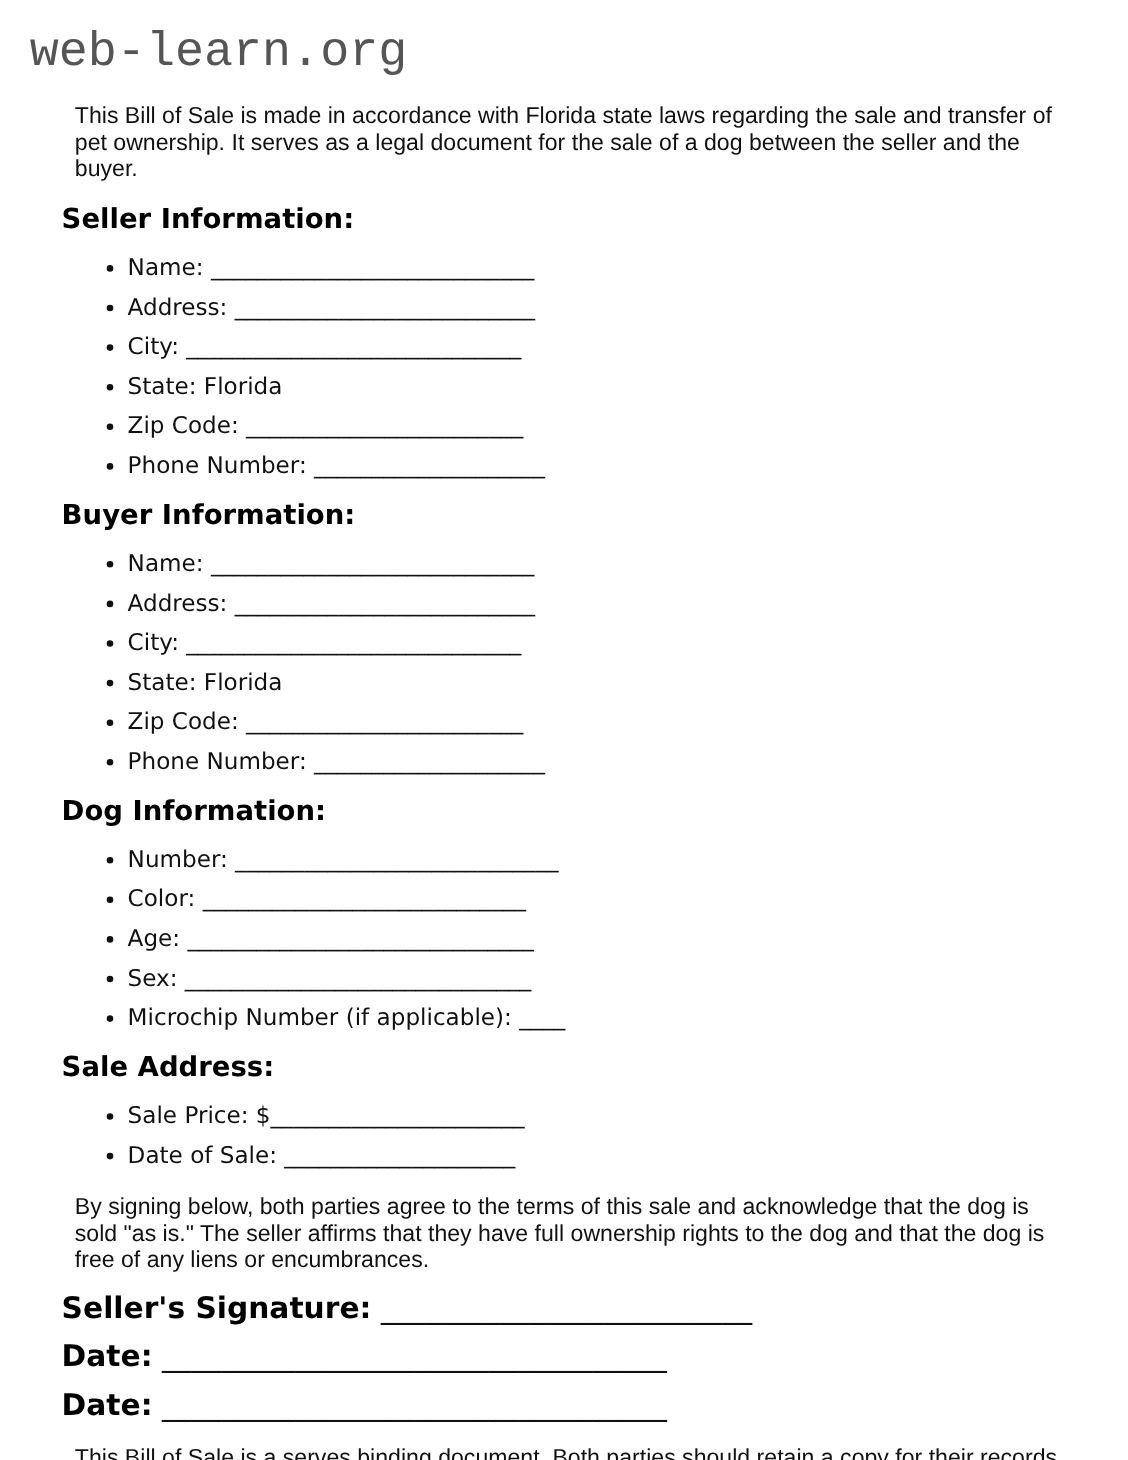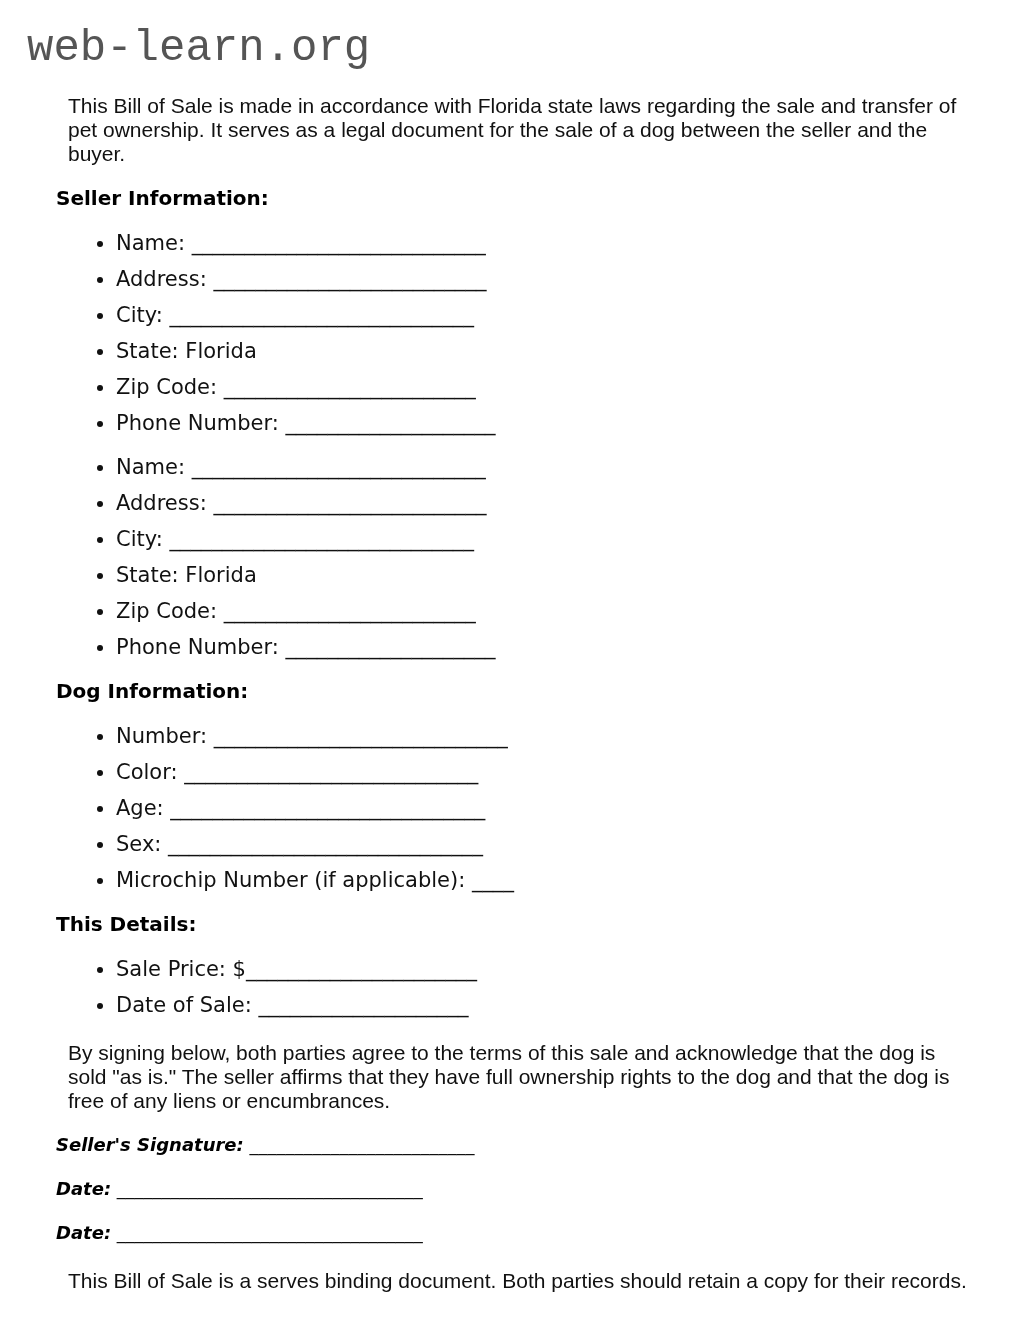--- a/index.html
+++ b/index.html
@@ -30,43 +30,42 @@
     font-size: 21px;
     line-height: 24px;
     margin: 24px 0 20px 12px;
     max-width: 915px;
     color: #111111;
   }
 
   h3.section-heading {
     font-family: "DejaVu Sans", "Liberation Sans", sans-serif;
     font-weight: bold;
-    font-size: 20px;
+    font-size: 25px;
     line-height: 25px;
     color: #000000;
     margin: 20px 0;
   }
 
   ul.field-list {
     font-family: "DejaVu Sans", "Liberation Sans", sans-serif;
     font-size: 21px;
     line-height: 24px;
     margin: 20px 0;
     padding-left: 48px;
     color: #111111;
   }
   ul.field-list li { margin: 12px; padding: 0; }
 
   p.sig-line {
     font-family: "DejaVu Sans", "Liberation Sans", sans-serif;
-    font-size: 18px;
+    font-size: 27px;
     line-height: 24px;
     margin: 20px 0;
     color: #111111;
-    font-style: italic;
   }
   p.sig-line .sig-label { font-weight: bold; color: #000000; }
   p.sig-line .sig-blank { font-weight: normal; }
 </style>
 </head>
 <body>
 
 <div class="page">
 
   <div class="logo">web-learn.org</div>
@@ -79,39 +78,40 @@
     <h3 class="section-heading">Seller Information:</h3>
     <ul class="field-list">
       <li>Name: ____________________________</li>
       <li>Address: __________________________</li>
       <li>City: _____________________________</li>
       <li>State: Florida</li>
       <li>Zip Code: ________________________</li>
       <li>Phone Number: ____________________</li>
     </ul>
 
+    <h3 class="section-heading">Buyer Information:</h3>
     <ul class="field-list">
       <li>Name: ____________________________</li>
       <li>Address: __________________________</li>
       <li>City: _____________________________</li>
       <li>State: Florida</li>
       <li>Zip Code: ________________________</li>
       <li>Phone Number: ____________________</li>
     </ul>
 
     <h3 class="section-heading">Dog Information:</h3>
     <ul class="field-list">
       <li>Number: ____________________________</li>
       <li>Color: ____________________________</li>
       <li>Age: ______________________________</li>
       <li>Sex: ______________________________</li>
       <li>Microchip Number (if applicable): ____</li>
     </ul>
 
-    <h3 class="section-heading">This Details:</h3>
+    <h3 class="section-heading">Sale Address:</h3>
     <ul class="field-list">
       <li>Sale Price: $______________________</li>
       <li>Date of Sale: ____________________</li>
     </ul>
 
     <p class="body-text">By signing below, both parties agree to the terms of this sale and acknowledge that the dog is sold "as is." The seller affirms that they have full ownership rights to the dog and that the dog is free of any liens or encumbrances.</p>
 
     <p class="sig-line">
       <span class="sig-label">Seller's Signature:</span>
       <span class="sig-blank">_________________________</span>

